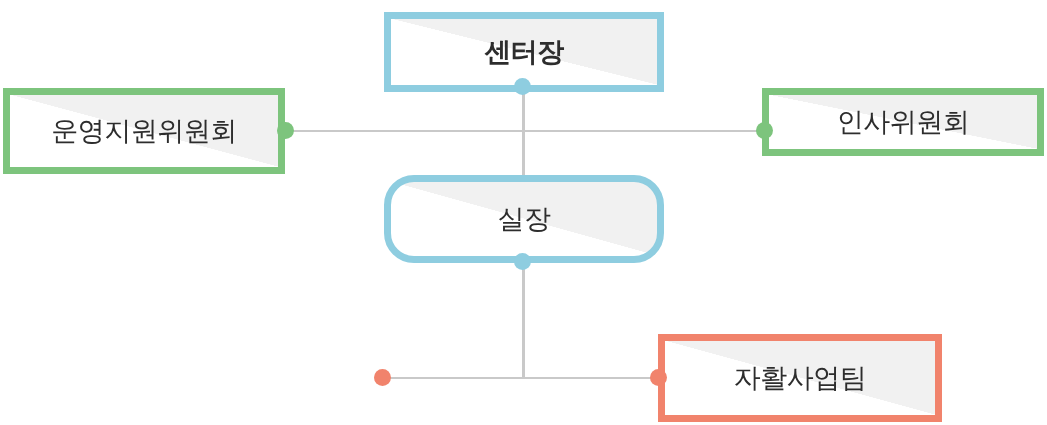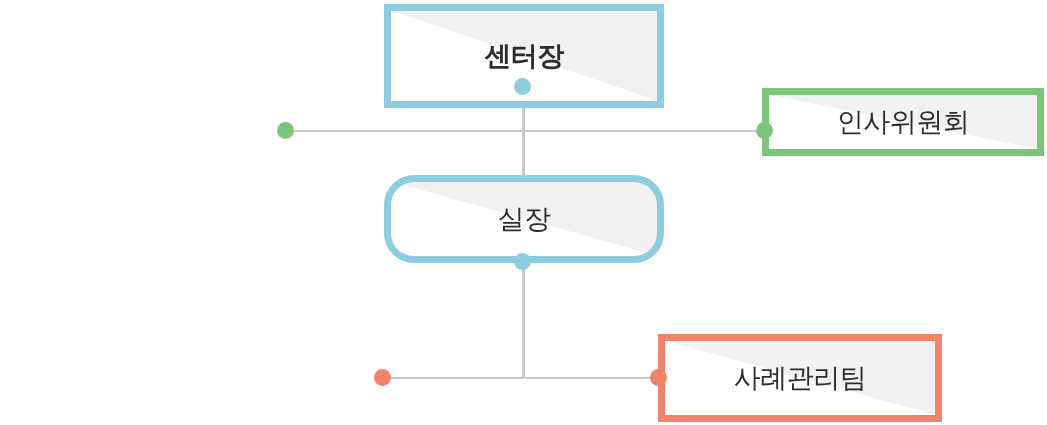--- a/index.html
+++ b/index.html
@@ -67,37 +67,40 @@
 <body>
 
 <div id="org-chart">
 
   <div class="line line-v" style="left:522px; top:84px; height:295px;"></div>
 
   <div class="line line-h" style="left:284px; top:130px; width:480px;"></div>
 
   <div class="line line-h" style="left:390px; top:377px; width:270px;"></div>
 
-  <div class="node blue" style="left:384px; top:4px; width:280px; height:104px;">
+  <div class="node blue" style="left:384px; top:12px; width:280px; height:80px;">
     <span class="node-label bold">센터장</span>
   </div>
   <div class="dot blue" style="left:514px; top:78px;"></div>
 
+  <div class="node green" style="left:3px; top:88px; width:282px; height:86px;">
+    <span class="node-label">운영지원위원회</span>
+  </div>
   <div class="dot green" style="left:277px; top:122px;"></div>
 
   <div class="node green" style="left:762px; top:88px; width:282px; height:68px;">
     <span class="node-label">인사위원회</span>
   </div>
   <div class="dot green" style="left:756px; top:122px;"></div>
 
   <div class="node blue" style="left:384px; top:175px; width:280px; height:88px;border-radius:30px;">
     <span class="node-label">실장</span>
   </div>
   <div class="dot blue" style="left:514px; top:253px;"></div>
 
   <div class="dot red" style="left:374px; top:369px;"></div>
 
   <div class="node red" style="left:658px; top:334px; width:284px; height:88px;">
-    <span class="node-label">사례관리팀</span>
+    <span class="node-label">자활사업팀</span>
   </div>
   <div class="dot red" style="left:650px; top:369px;"></div>
 
 </div>
 
 </body></html>

